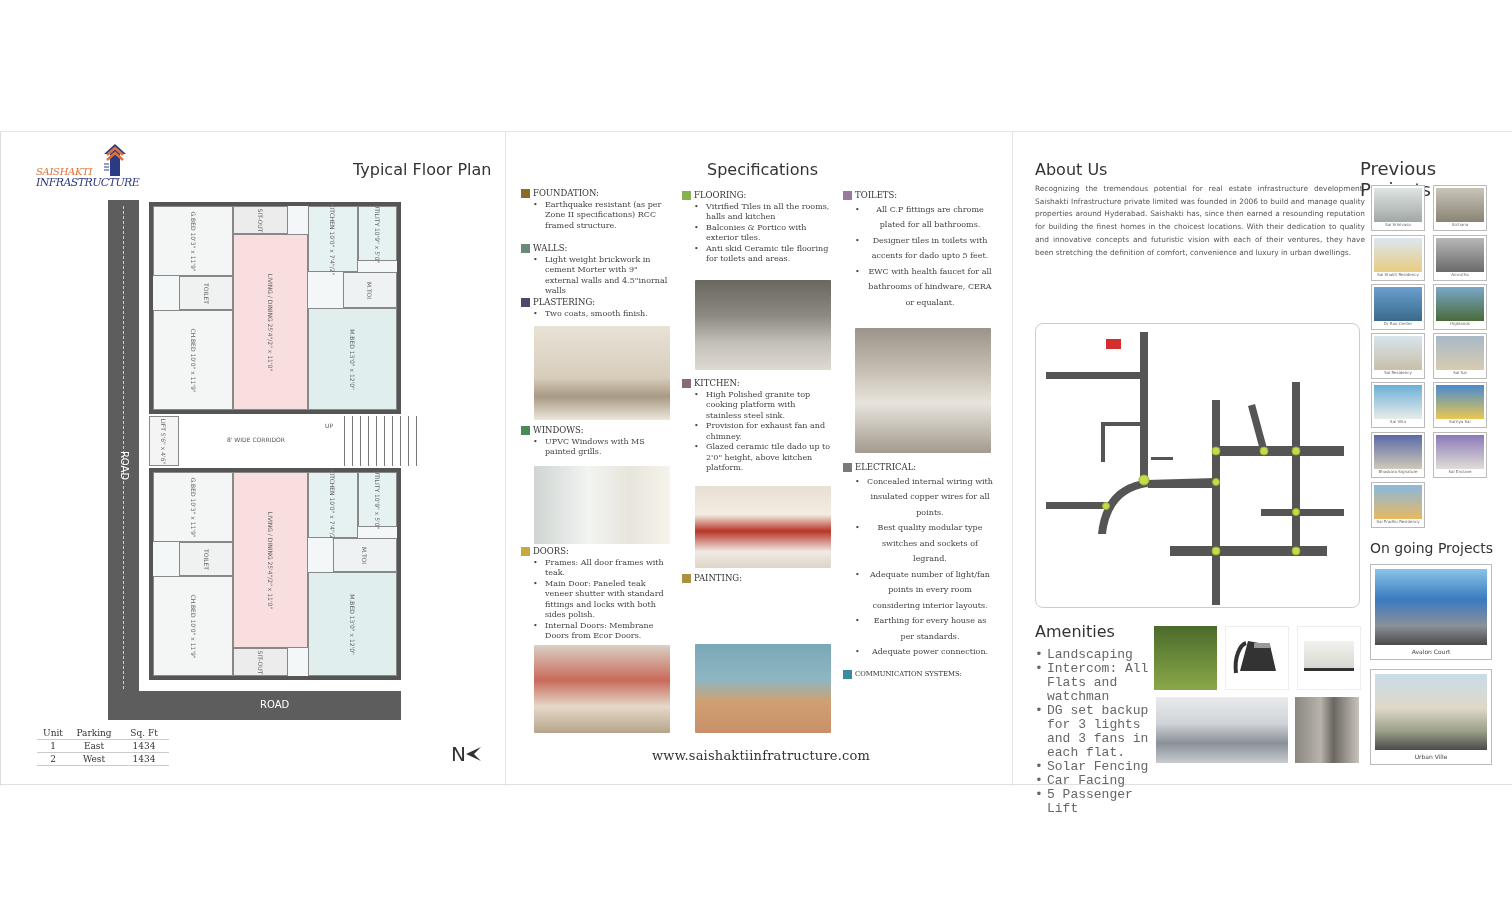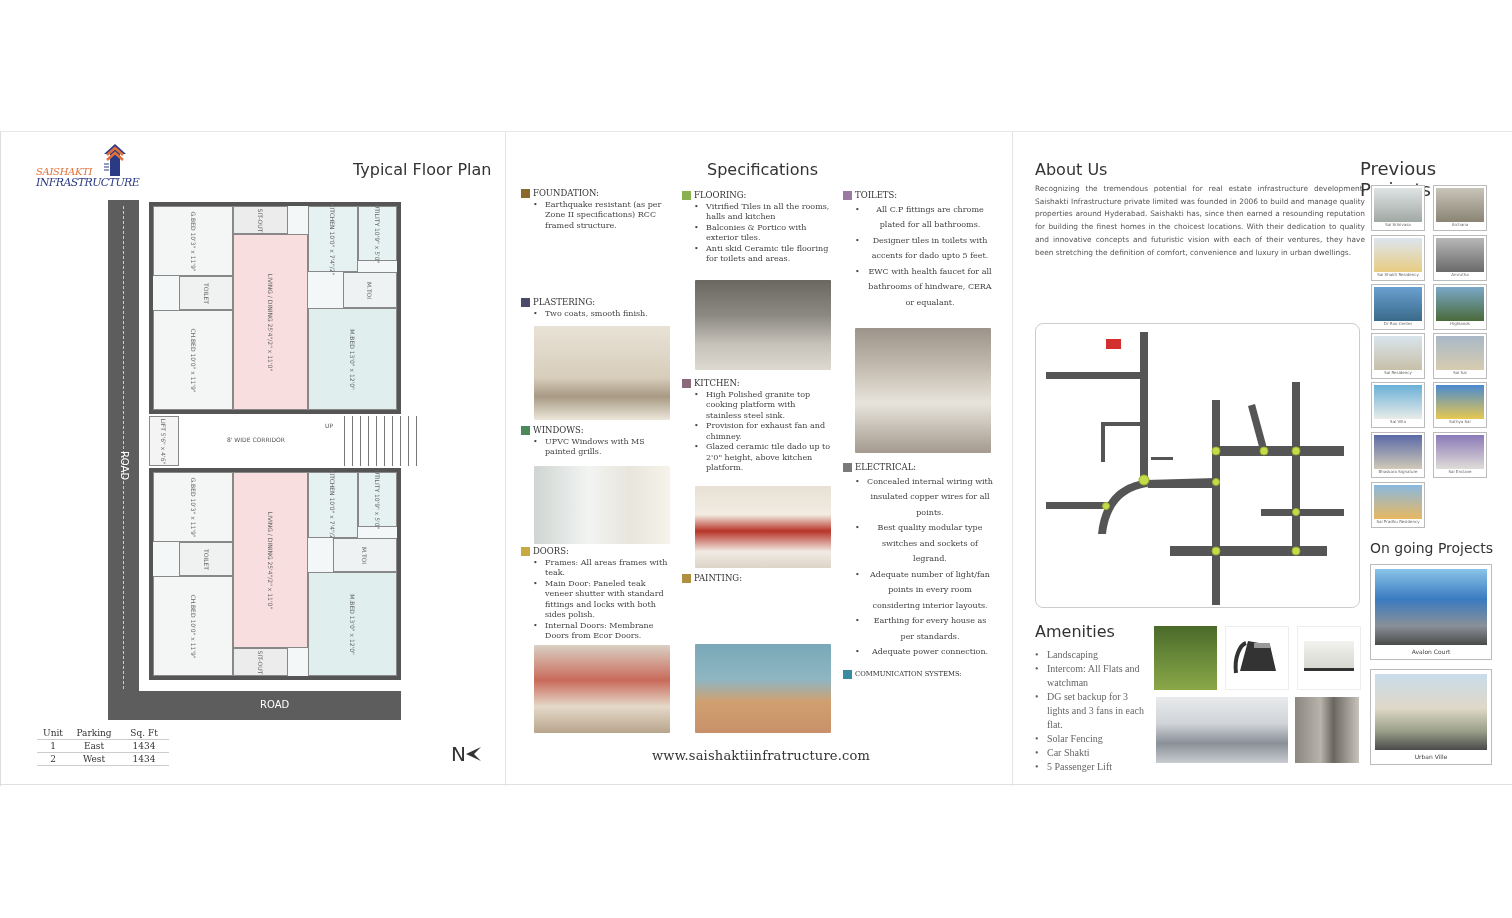--- a/index.html
+++ b/index.html
@@ -51,21 +51,21 @@
   .spec li { position: relative; padding-left: 12px; }
   .spec li::before { content: "•"; position: absolute; left: 0; }
   .spec.wide li { line-height: 15.5px; }
   .spec.comm li { font-size: 6.5px; line-height: 13px; }
   .photo { position: absolute; border-radius: 1px; }
   .website { position: absolute; left: 146px; top: 616px; font-size: 13px; color: #333; letter-spacing: 0.2px; }
 
   
   .about-p { position: absolute; left: 22px; top: 51px; width: 330px; font-family: "DejaVu Sans", sans-serif; font-size: 7.4px; line-height: 12.7px; color: #555; text-align: justify; }
   .map { position: absolute; left: 22px; top: 191px; width: 325px; height: 285px; border: 1px solid #ccc; border-radius: 8px; background: #fff; overflow: hidden; }
-  .amen-list { position: absolute; left: 22px; top: 516px; width: 115px; font-family: Liberation Serif, serif; font-size: 10px; line-height: 14px; color: #666; list-style: none; }
+  .amen-list { position: absolute; left: 22px; top: 516px; width: 115px; font-family: Liberation Mono, monospace; font-size: 13px; line-height: 14px; color: #666; list-style: none; }
   .amen-list li { position: relative; padding-left: 12px; }
   .amen-list li::before { content: "•"; position: absolute; left: 0; }
   .am-img { position: absolute; }
   .thumb { position: absolute; width: 54px; height: 46px; border: 1px solid #bbb; background: #fff; padding: 2px; }
   .thumb .img { width: 100%; height: 34px; }
   .thumb .cap { font-family: "DejaVu Sans", sans-serif; font-size: 4px; color: #666; text-align: center; line-height: 6px; white-space: nowrap; overflow: hidden; }
   .og { position: absolute; width: 122px; border: 1px solid #bbb; background: #fff; padding: 4px; }
   .og .img { width: 100%; }
   .og .cap { font-family: "DejaVu Sans", sans-serif; font-size: 6px; color: #444; text-align: center; margin-top: 3px; }
 </style>
@@ -201,20 +201,29 @@
 
     <div class="spec" style="left:15px;top:56px;">
       <div class="hd">
           <span class="ico" style="background:#8a6a2a"></span>
           <span>FOUNDATION:</span>
         </div>
       <ul>
           <li>Earthquake resistant (as per Zone II specifications) RCC framed structure.</li>
         </ul>
     </div>
+    <div class="spec" style="left:15px;top:111px;">
+      <div class="hd">
+          <span class="ico" style="background:#6a8a7a"></span>
+          <span>WALLS:</span>
+        </div>
+      <ul>
+          <li>Light weight brickwork in cement Morter with 9" external walls and 4.5"inornal walls</li>
+        </ul>
+    </div>
     <div class="spec" style="left:15px;top:165px;">
       <div class="hd">
           <span class="ico" style="background:#4a4a6a"></span>
           <span>PLASTERING:</span>
         </div>
       <ul>
           <li>Two coats, smooth finish.</li>
         </ul>
     </div>
     <div class="photo" style="left:28px;top:194px;width:136px;height:94px;background:linear-gradient(180deg,#e8e2d6 0%,#d7cdbb 55%,#a89a84 75%,#ece6da 100%);"></div>
@@ -229,21 +238,21 @@
         </ul>
     </div>
     <div class="photo" style="left:28px;top:334px;width:136px;height:78px;background:linear-gradient(90deg,#cfd5d2 0%,#f2f4f2 40%,#e8e6dc 70%,#f6f4ea 100%);"></div>
 
     <div class="spec" style="left:15px;top:414px;">
       <div class="hd">
           <span class="ico" style="background:#c8a840"></span>
           <span>DOORS:</span>
         </div>
       <ul>
-        <li>Frames: All areas frames with teak.</li>
+        <li>Frames: All door frames with teak.</li>
         <li>Main Door: Paneled teak veneer shutter with standard fittings and locks with both sides polish.</li>
         <li>Internal Doors: Membrane Doors from Ecor Doors.</li>
       </ul>
     </div>
     <div class="photo" style="left:28px;top:513px;width:136px;height:88px;background:linear-gradient(180deg,#d9d0c4 0%,#c96a5a 40%,#e5d9c9 70%,#b8a48c 100%);"></div>
 
     <div class="spec" style="left:176px;top:58px;">
       <div class="hd">
           <span class="ico" style="background:#8ab050"></span>
           <span>FLOORING:</span>
@@ -351,21 +360,21 @@
         </g>
       </svg>
     </div>
 
     <div class="h-title" style="left:22px; top:490px;">Amenities</div>
     <ul class="amen-list">
       <li>Landscaping</li>
       <li>Intercom: All Flats and watchman</li>
       <li>DG set backup for 3 lights and 3 fans in each flat.</li>
       <li>Solar Fencing</li>
-      <li>Car Shakti</li>
+      <li>Car Facing</li>
       <li>5 Passenger Lift</li>
     </ul>
     <div class="am-img" style="left:141px;top:494px;width:63px;height:64px;background:linear-gradient(180deg,#4a6a2a 0%,#6a8a3a 50%,#8aa848 100%);"></div>
     <div class="am-img" style="left:212px;top:494px;width:64px;height:64px;background:#fff;border:1px solid #eee;">
       <svg width="62" height="62" viewBox="0 0 62 62">
           <path d="M14,44 L22,14 L44,18 L50,44 Z" fill="#333"></path>
           <rect x="28" y="16" width="16" height="5" fill="#999"></rect>
           <path d="M10,46 C8,30 14,18 20,16" stroke="#333" stroke-width="4" fill="none"></path>
         </svg>
     </div>

